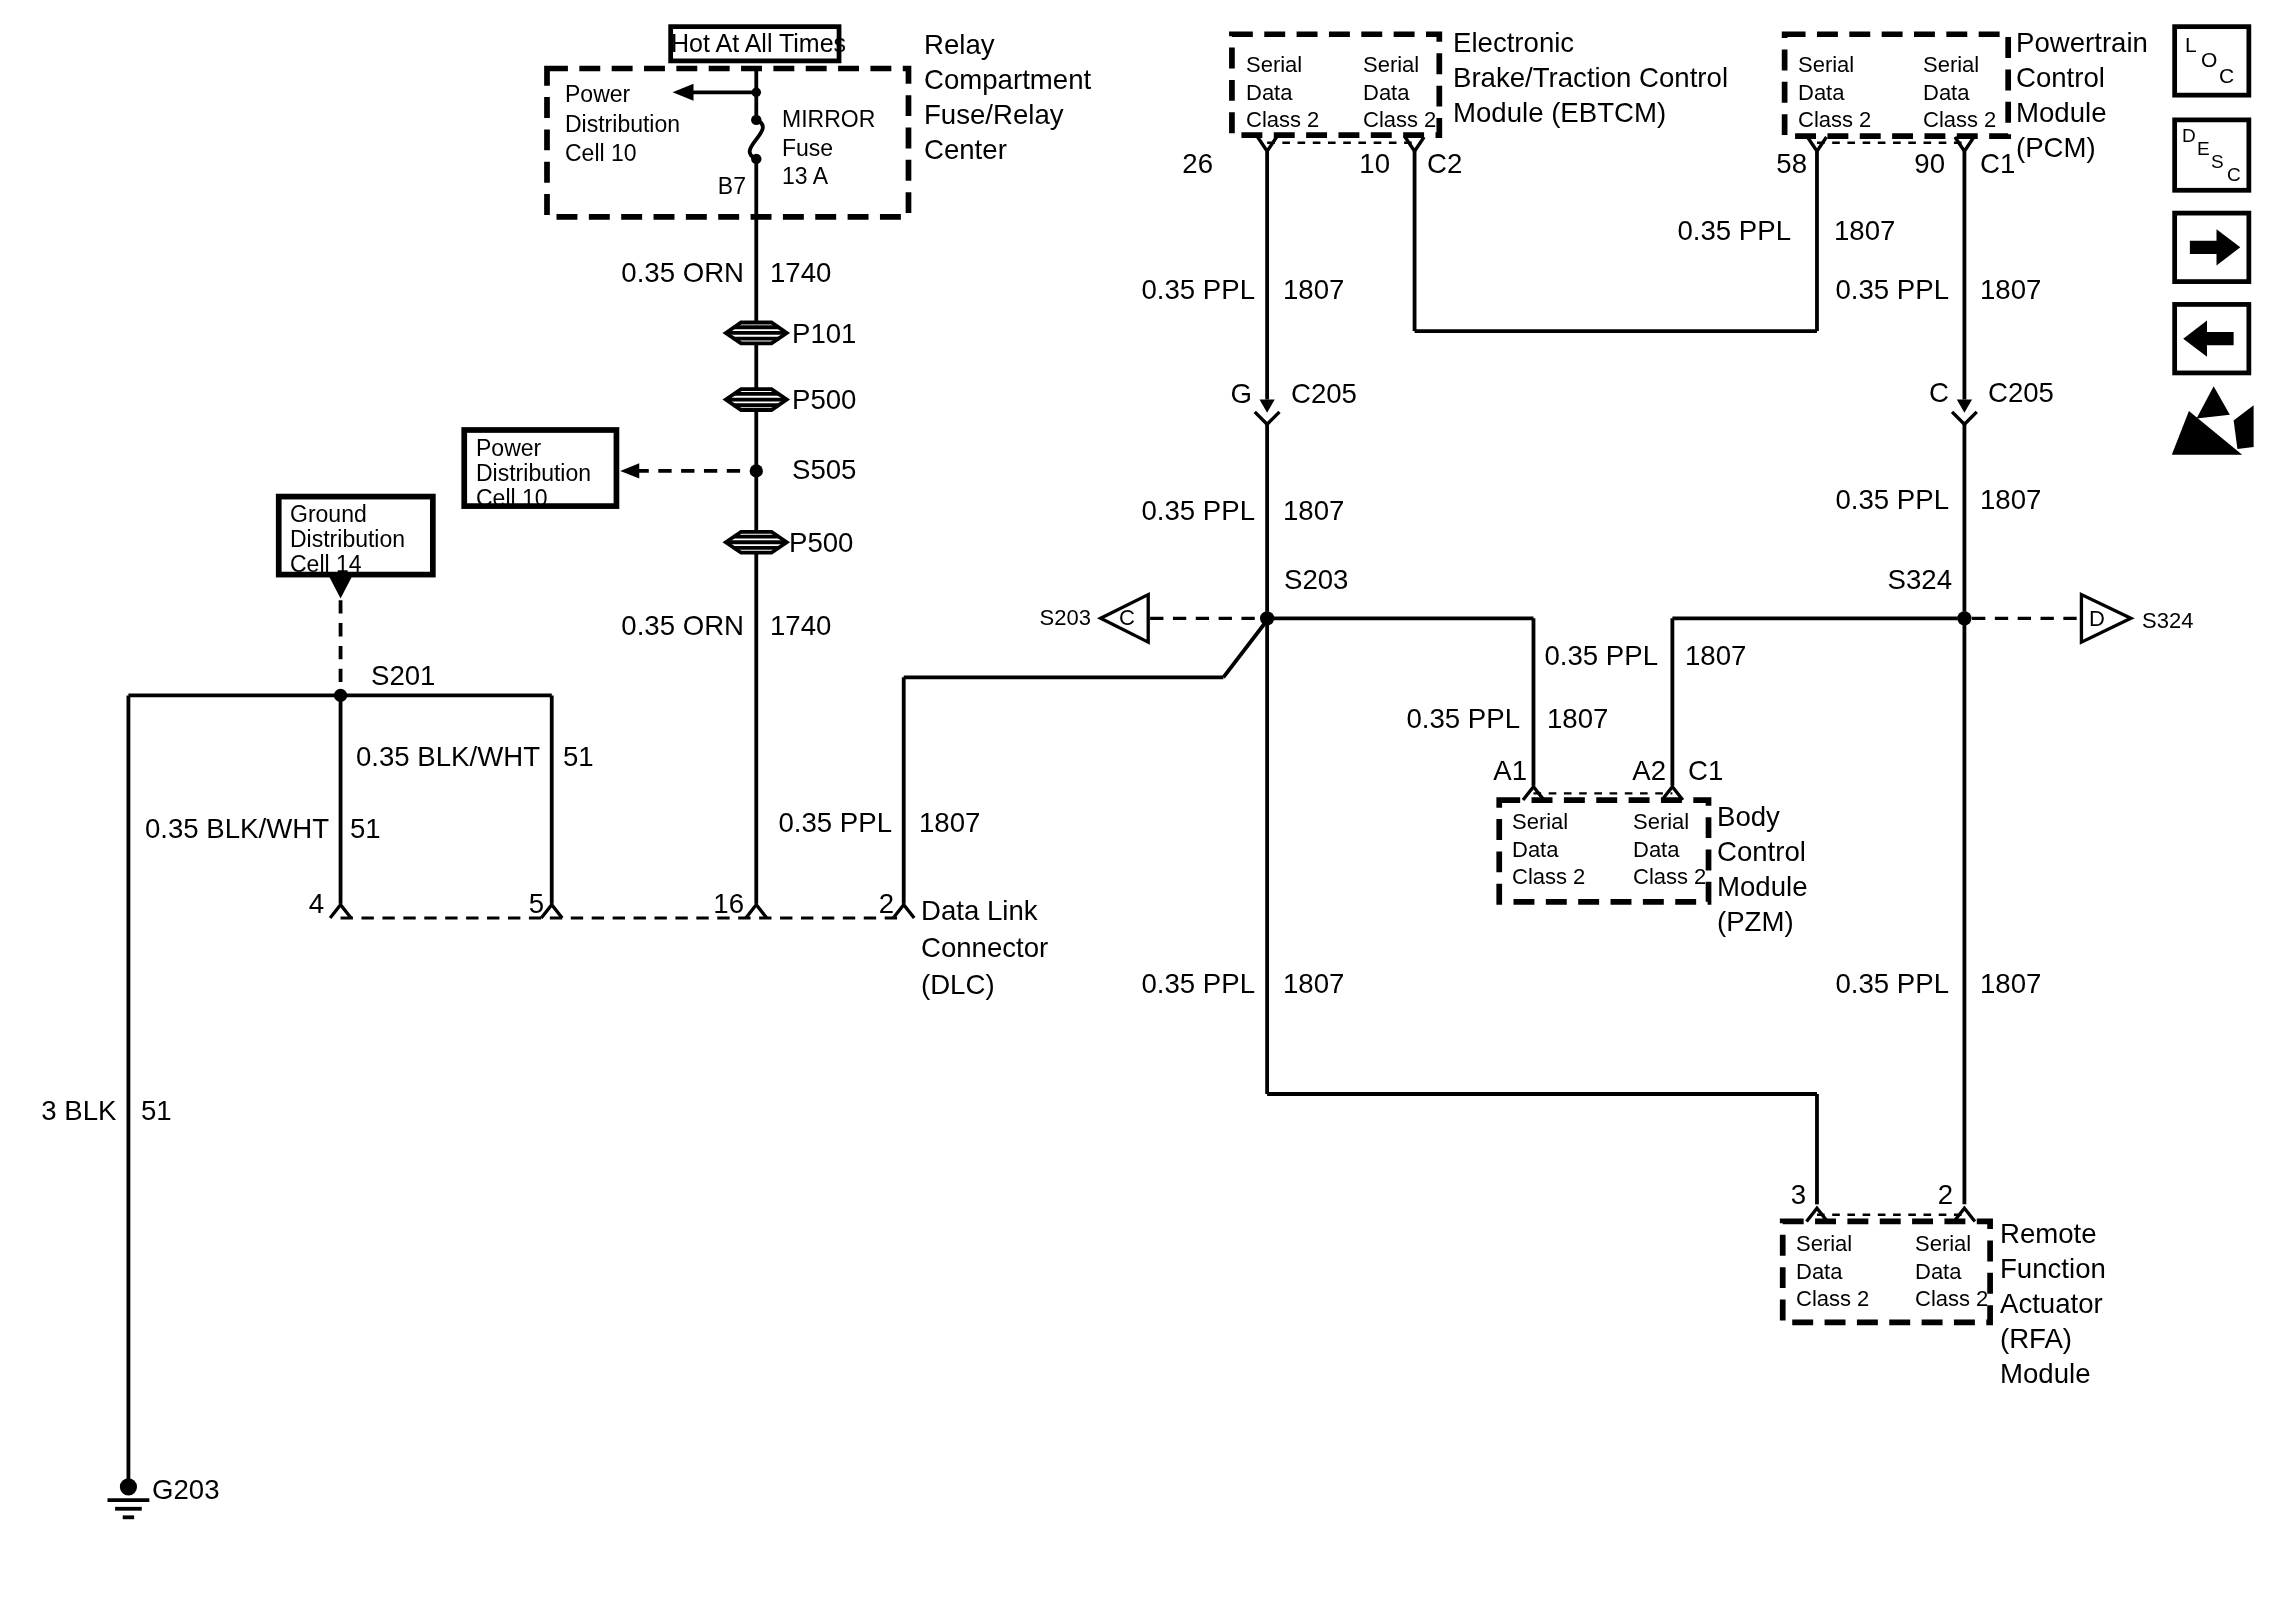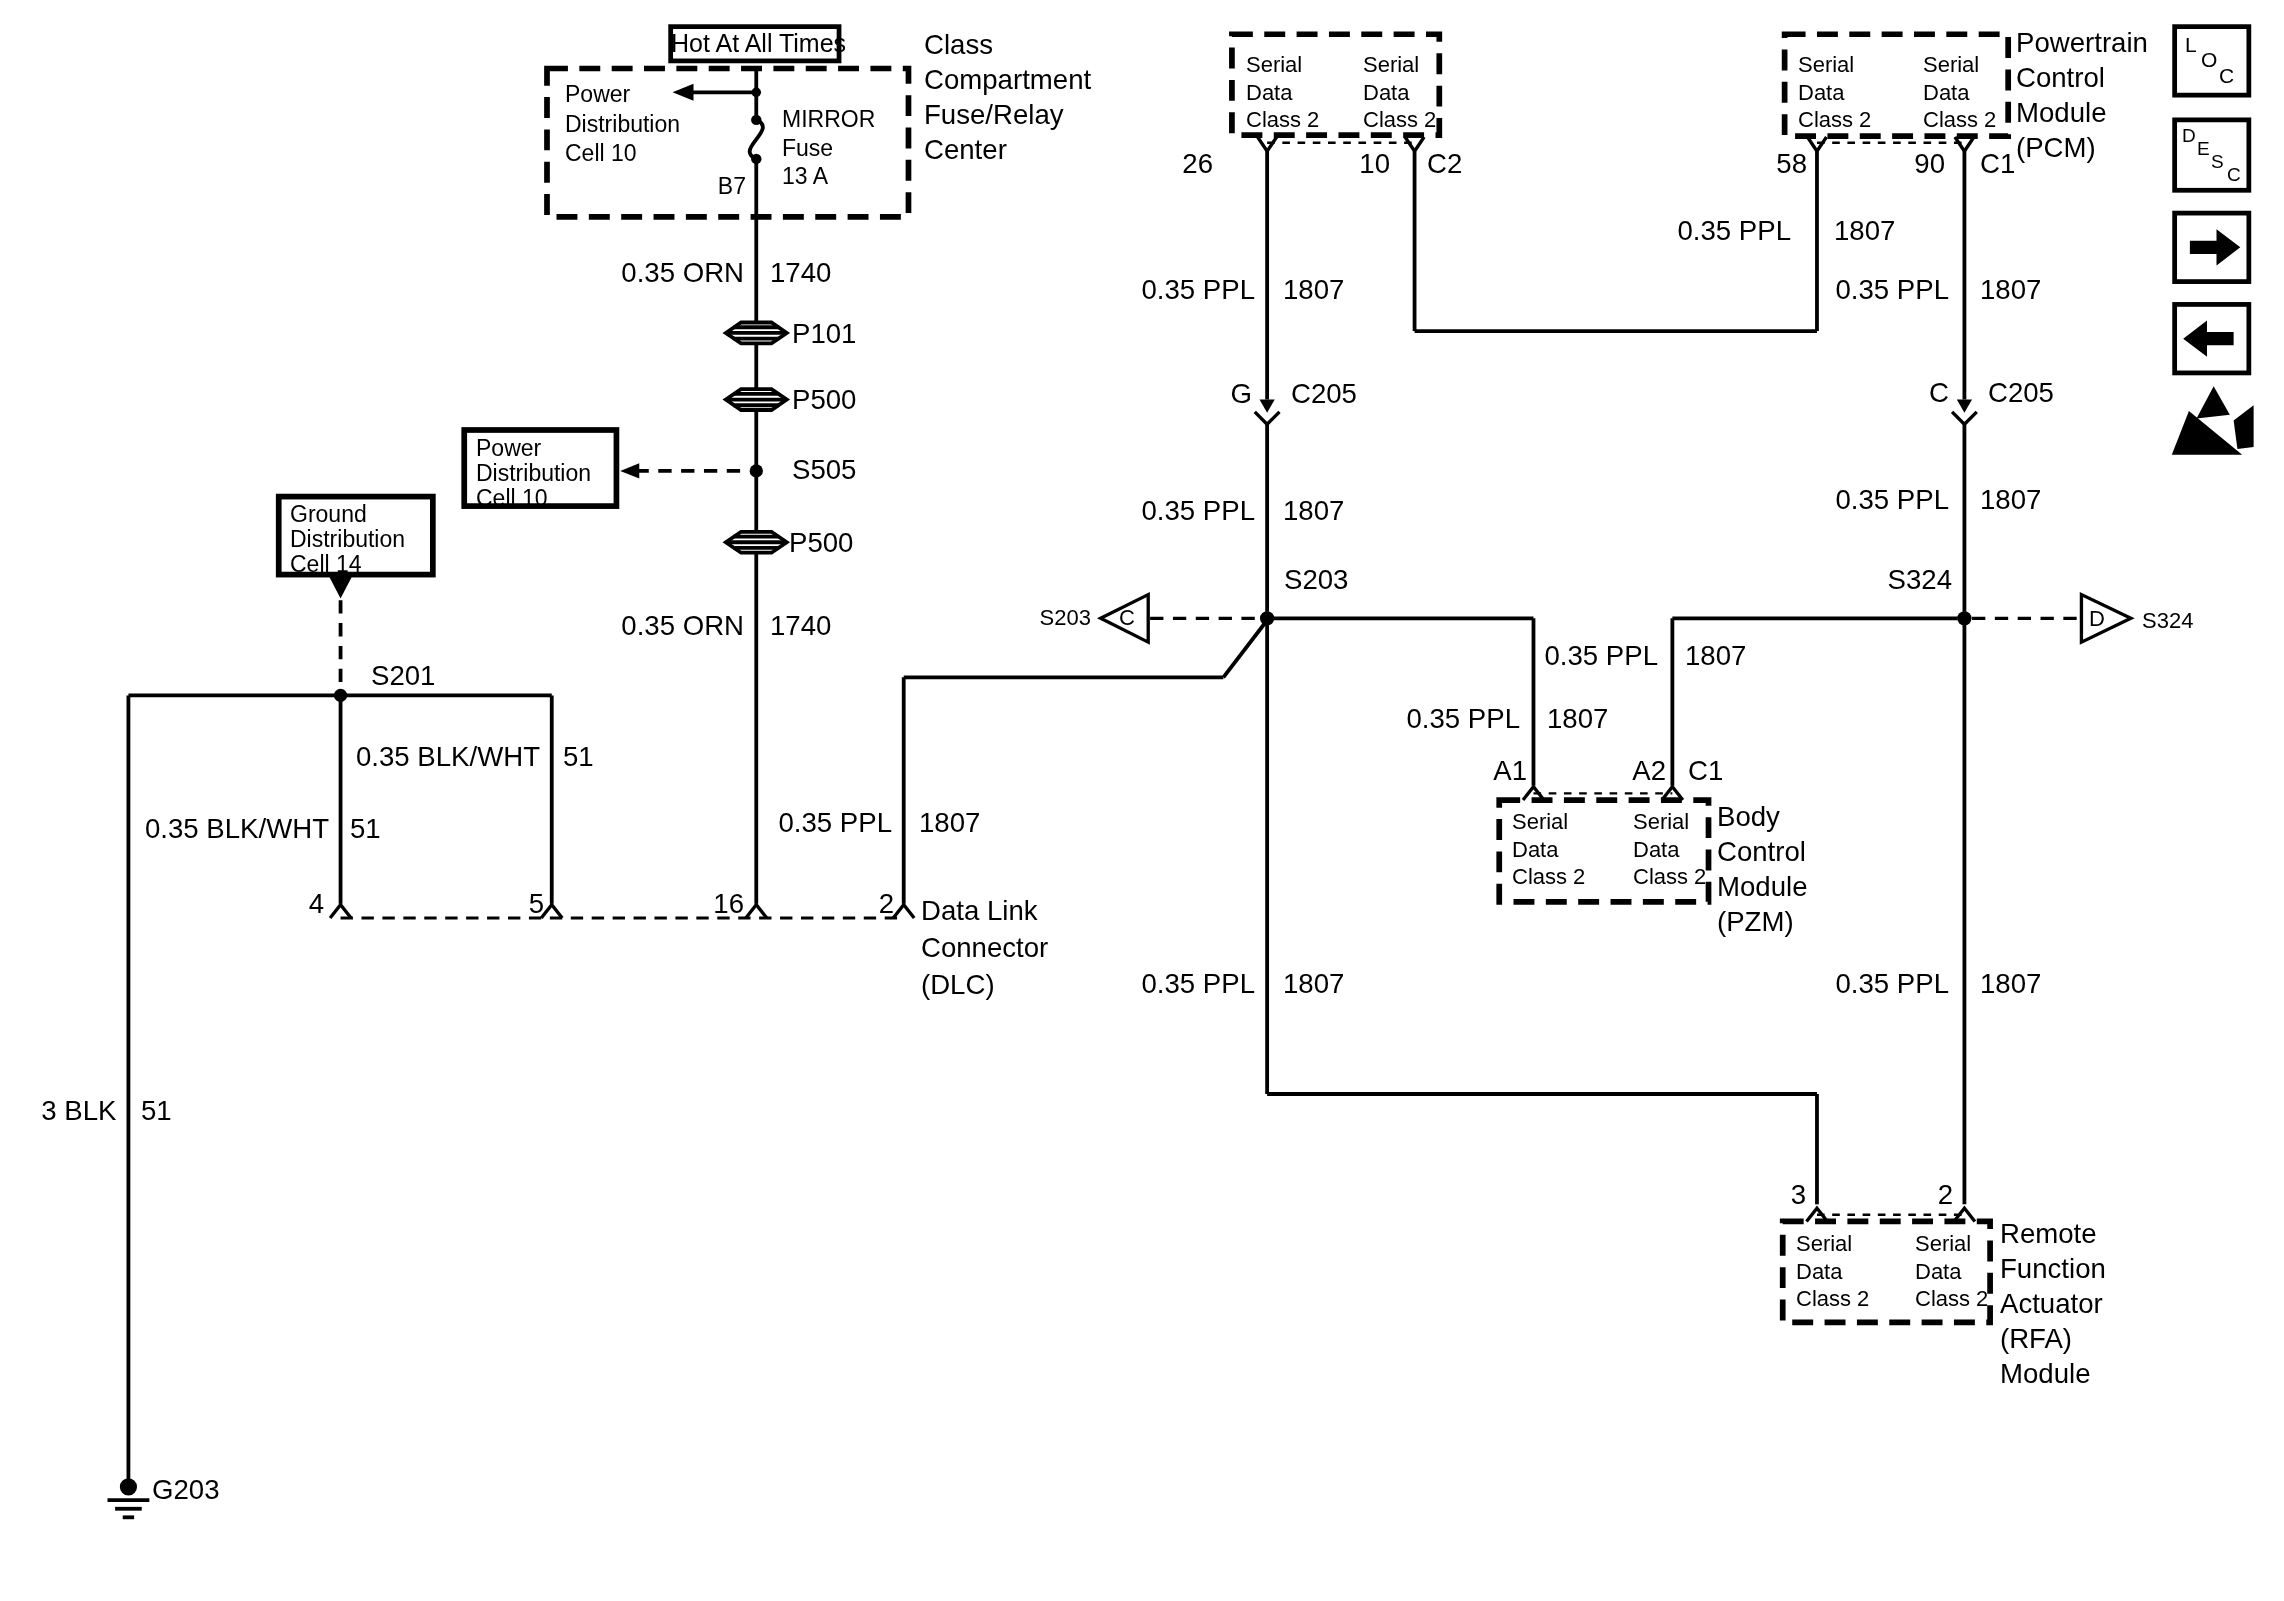--- a/index.html
+++ b/index.html
@@ -168,21 +168,21 @@
       <polygon points="2283,478 2357,478 2301,432"></polygon>
       <polygon points="2309,440 2327,406 2344,436"></polygon>
       <polygon points="2348,442 2369,426 2369,470 2352,472"></polygon>
     </g>
   </g>
 </svg>
 
 <div class="lbl ctr" style="left:671px;top:30px;width:168px;font-size:25px">Hot At All Times</div>
 
 <div class="mod" style="left:924px;top:27px">
-  <div>Class</div>
+  <div>Relay</div>
   <div>Compartment</div>
   <div>Fuse/Relay</div>
   <div>Center</div>
 </div>
 
 <div class="bx" style="left:565px;top:80px;line-height:29.5px">
   <div>Power</div>
   <div>Distribution</div>
   <div>Cell 10</div>
 </div>
@@ -239,20 +239,25 @@
 
 <div class="ser" style="left:1246px;top:51px">
   <div>Serial</div>
   <div>Data</div>
   <div>Class 2</div>
 </div>
 <div class="ser" style="left:1363px;top:51px">
   <div>Serial</div>
   <div>Data</div>
   <div>Class 2</div>
+</div>
+<div class="mod" style="left:1453px;top:25px">
+  <div>Electronic</div>
+  <div>Brake/Traction Control</div>
+  <div>Module (EBTCM)</div>
 </div>
 <div class="lbl r" style="left:1156px;top:150px;width:57px">26</div>
 <div class="lbl r" style="left:1333px;top:150px;width:57px">10</div>
 <div class="lbl" style="left:1427px;top:150px">C2</div>
 
 <div class="ser" style="left:1798px;top:51px">
   <div>Serial</div>
   <div>Data</div>
   <div>Class 2</div>
 </div>

